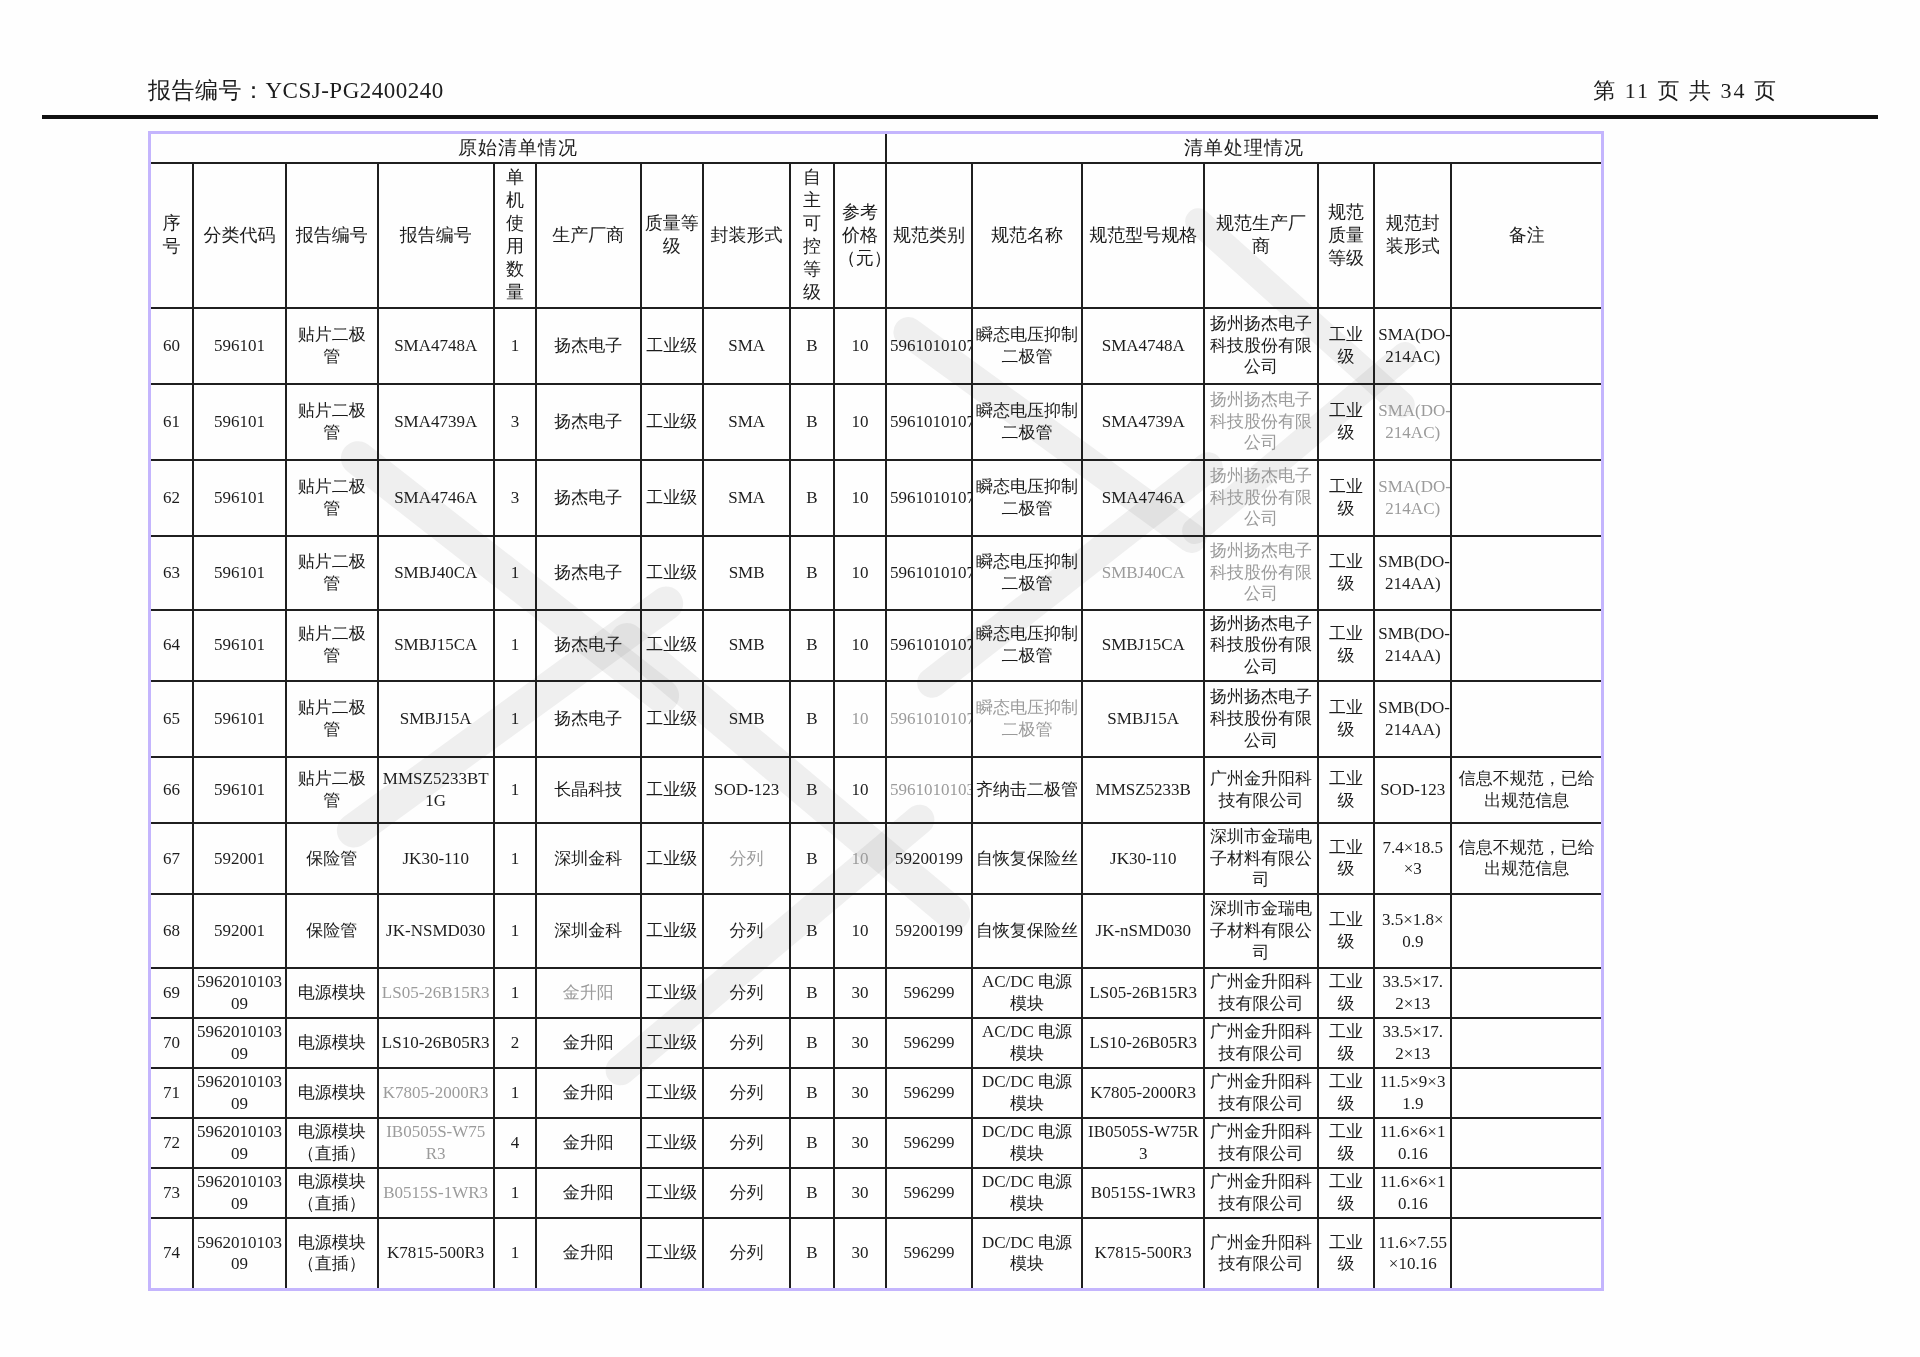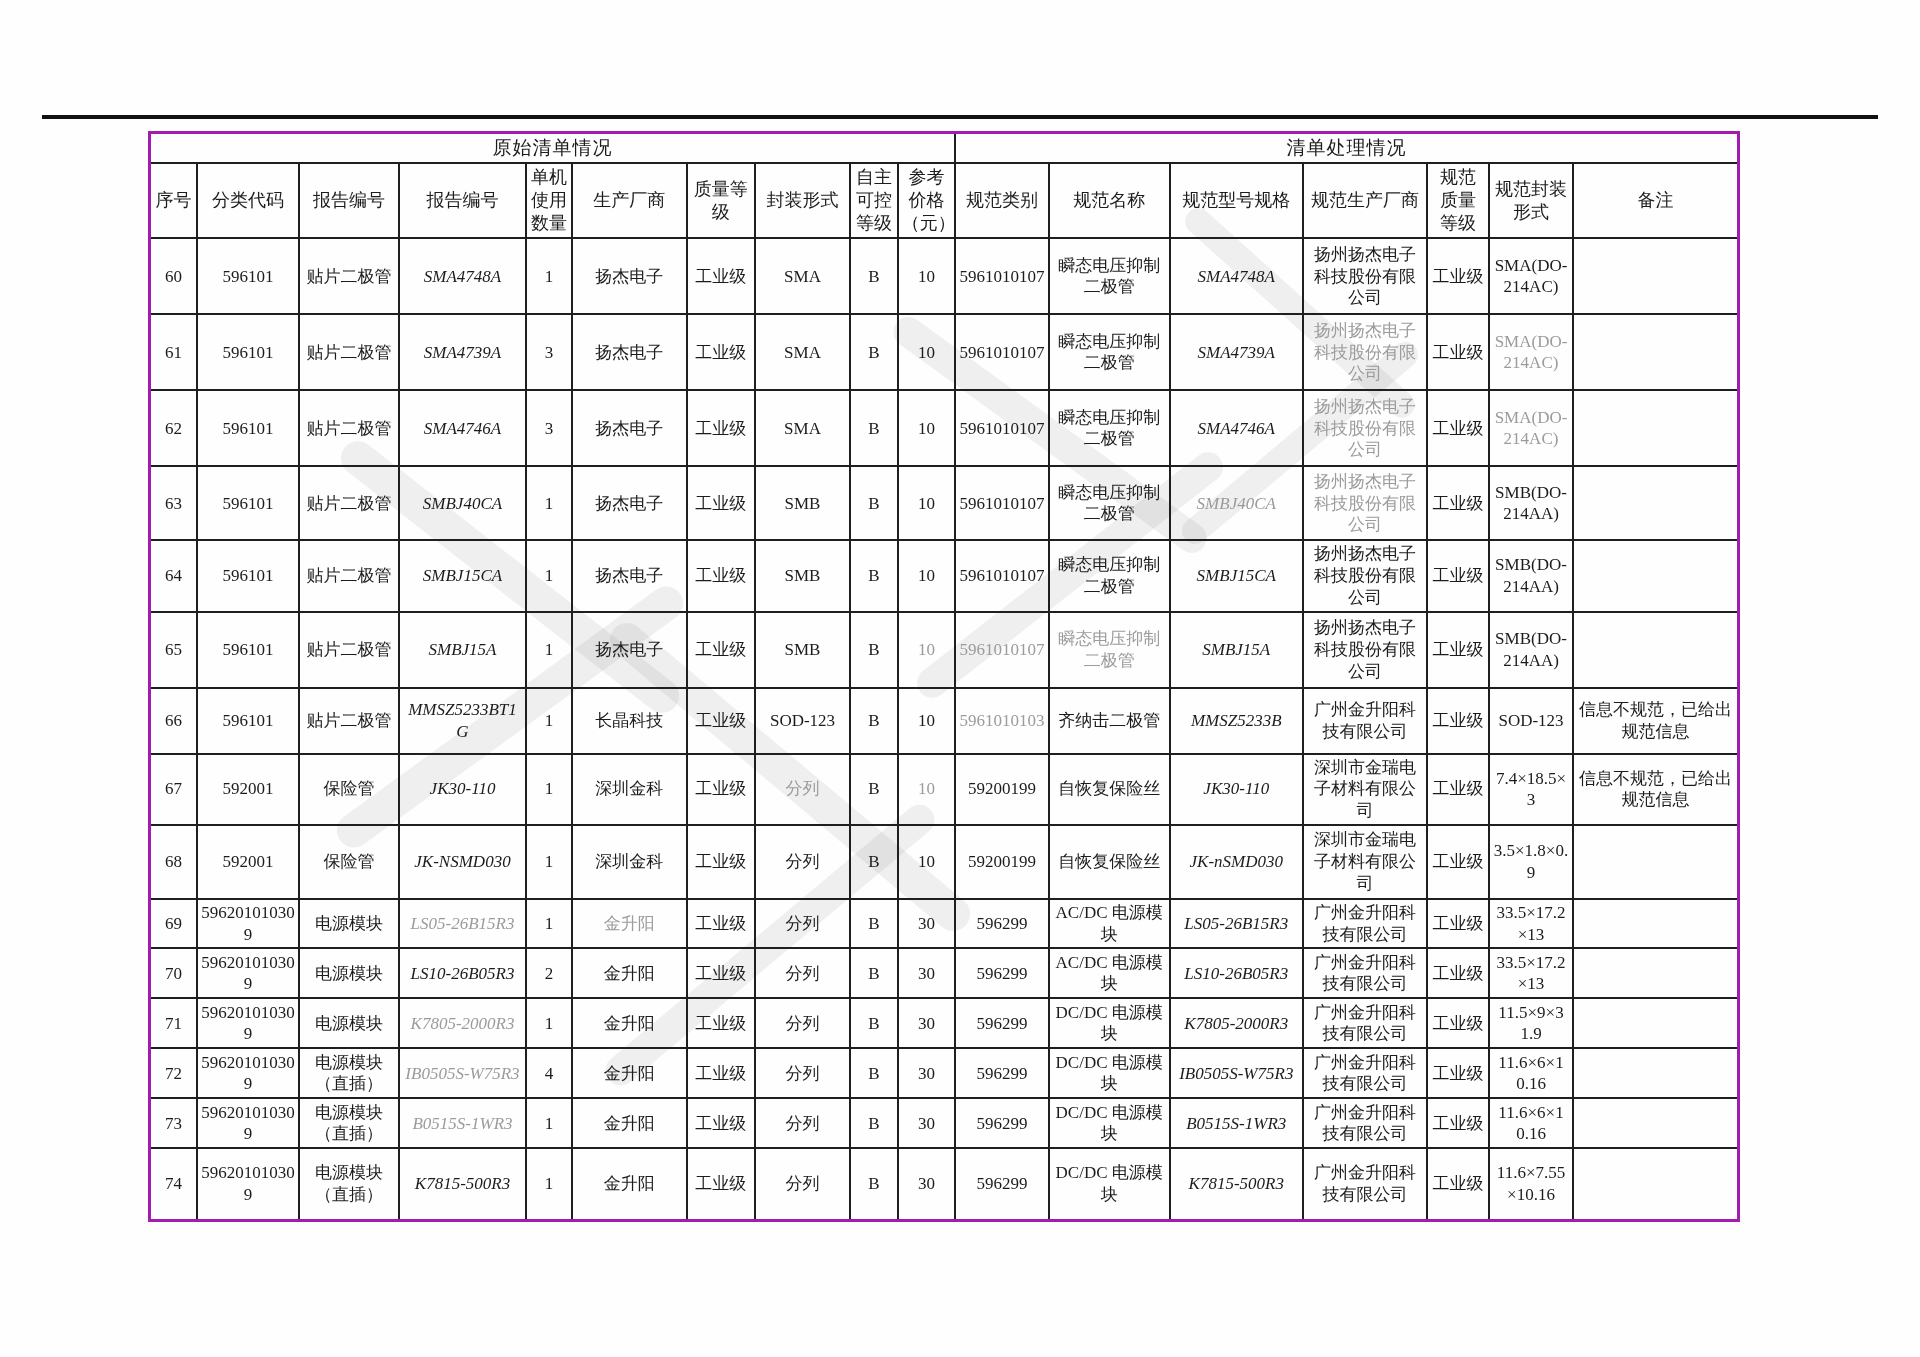--- a/index.html
+++ b/index.html
@@ -16,55 +16,59 @@
   .report-number{font-size:23px;letter-spacing:.5px;}
   .page-indicator{font-size:22px;letter-spacing:2px;}
   .header-rule{position:absolute;left:42px;right:42px;top:115px;height:4px;background:#111;}
 
   
   .watermark{position:absolute;inset:0;z-index:0;pointer-events:none;}
   .wm{position:absolute;background:rgba(110,110,110,.10);border-radius:20px;}
 
   
   table.listing{
-    position:absolute;left:148px;top:131px;width:1592px;z-index:1;
+    position:absolute;left:148px;top:131px;width:1456px;z-index:1;
     border-collapse:collapse;table-layout:fixed;background:transparent;
-    border:3px solid #a21caf;
+    border:3px solid #c4b5fd;
   }
   table.listing th,table.listing td{
     border:2px solid #1f1f1f;text-align:center;vertical-align:middle;
     padding:2px 3px;line-height:1.28;background:transparent;
     overflow:hidden;
   }
   table.listing th{font-size:18px;font-weight:normal;}
   table.listing td{font-size:17px;}
   tr.group-row th{height:24px;font-size:19px;letter-spacing:1px;}
   tr.cols-row th{height:67px;}
   td.c1{word-break:break-all;padding:2px 6px;}
-  td.c3,td.c12{word-break:break-all;font-style:italic;}
+  td.c3,td.c12{word-break:break-all;}
   td.dims{word-break:break-all;margin-top:14px;}
   td.faded{color:#9b9b9b;}
   td.remark{font-size:17px;margin-top:12px;}
 </style>
 </head>
 <body>
 
 <div class="page">
 
   <div class="watermark">
     <div class="wm" style="left:300px;top:560px;width:420px;height:34px;transform:rotate(38deg);"></div>
     <div class="wm" style="left:300px;top:700px;width:420px;height:34px;transform:rotate(-36deg);"></div>
     <div class="wm" style="left:560px;top:760px;width:460px;height:34px;transform:rotate(40deg);"></div>
     <div class="wm" style="left:560px;top:930px;width:420px;height:30px;transform:rotate(-40deg);"></div>
     <div class="wm" style="left:860px;top:420px;width:380px;height:30px;transform:rotate(36deg);"></div>
     <div class="wm" style="left:880px;top:560px;width:380px;height:30px;transform:rotate(-38deg);"></div>
     <div class="wm" style="left:1150px;top:300px;width:300px;height:26px;transform:rotate(42deg);"></div>
     <div class="wm" style="left:1150px;top:430px;width:300px;height:26px;transform:rotate(-40deg);"></div>
   </div>
 
+  <div class="page-header">
+    <div class="report-number">报告编号：YCSJ-PG2400240</div>
+    <div class="page-indicator">第 11 页 共 34 页</div>
+  </div>
   <div class="header-rule"></div>
 
   <table class="listing">
     <colgroup>
       <col style="width:3.0%">
         <col style="width:6.4%">
         <col style="width:6.3%">
       <col style="width:8.0%">
         <col style="width:2.9%">
         <col style="width:7.2%">

